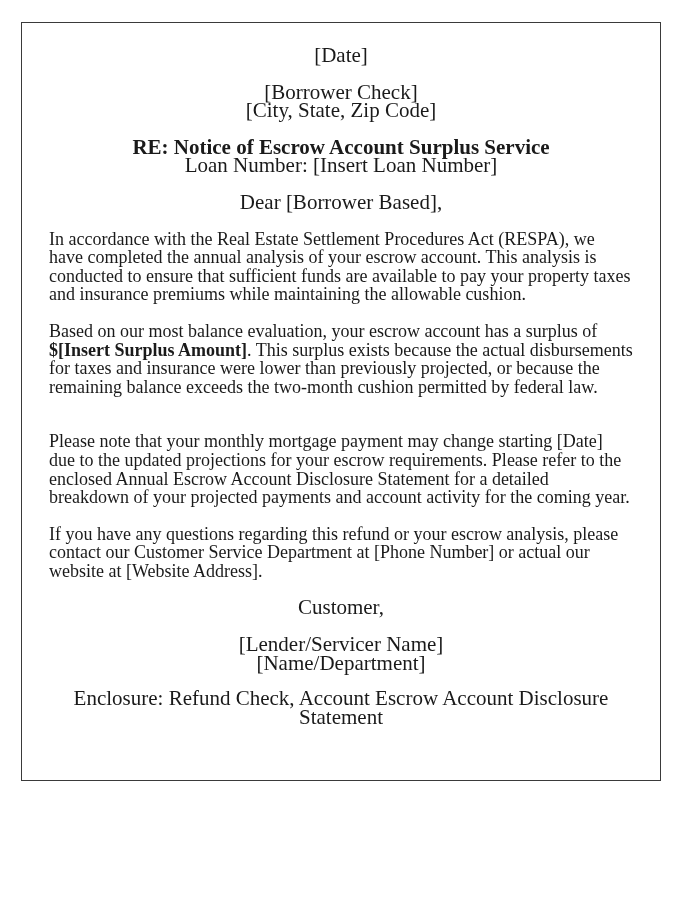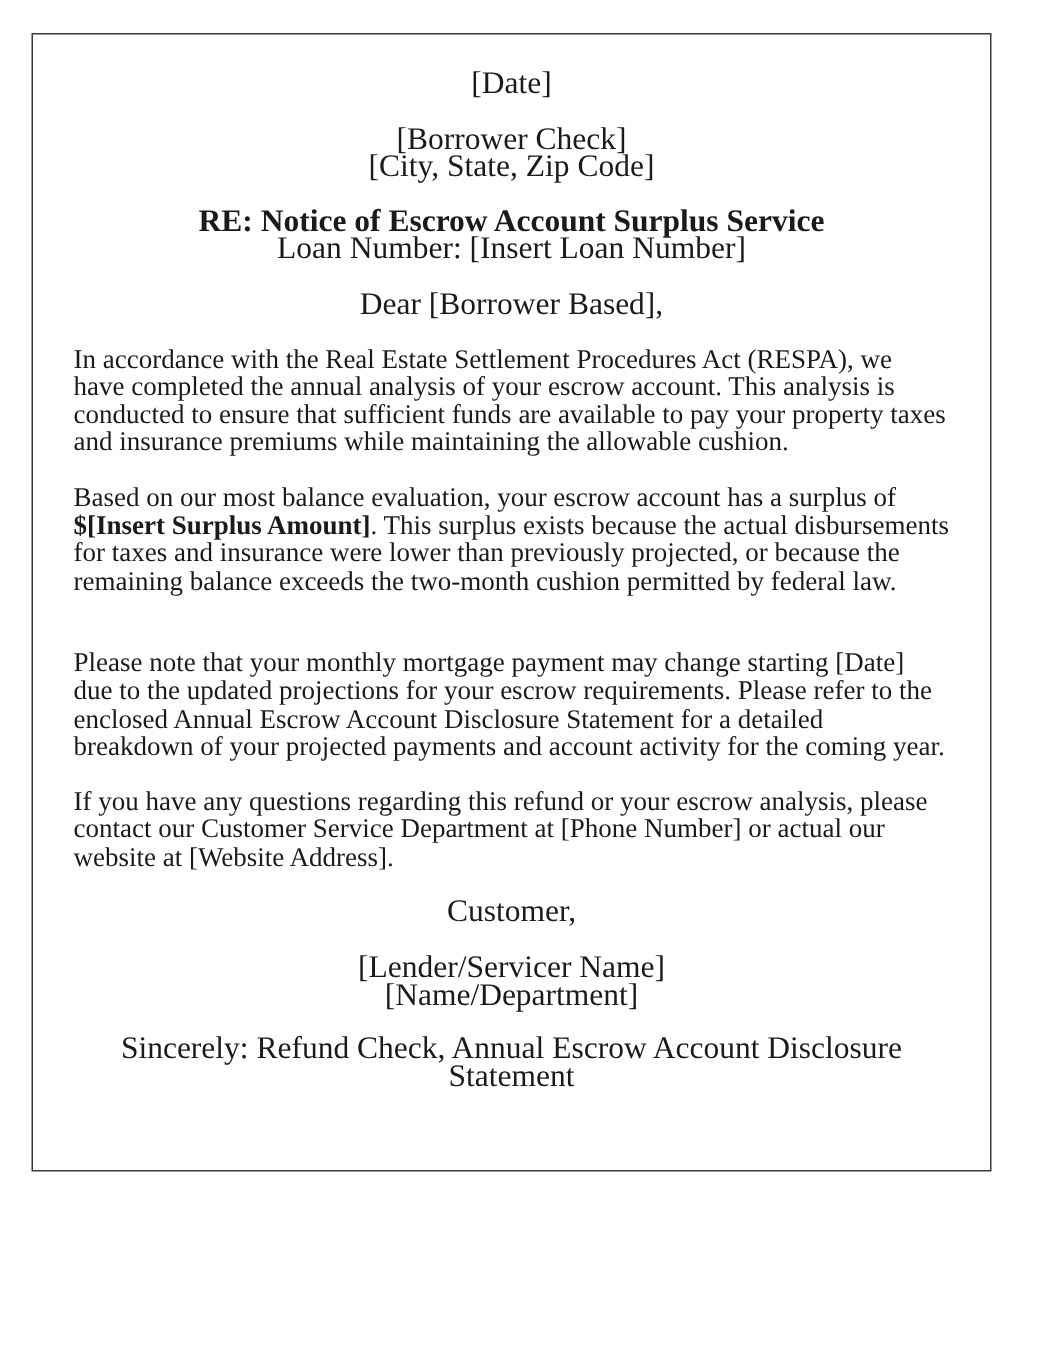--- a/index.html
+++ b/index.html
@@ -104,16 +104,16 @@
 
     <div class="gap"></div>
 
     <div class="blk">
       <div class="line">[Lender/Servicer Name]</div>
       <div class="line">[Name/Department]</div>
     </div>
 
     <div class="gap-sm"></div>
 
-    <div class="blk line">Sincerely: Refund Check, Annual Escrow Account Disclosure Statement</div>
+    <div class="blk line">Enclosure: Refund Check, Account Escrow Account Disclosure Statement</div>
 
   </div>
 </div>
 
 </body></html>

